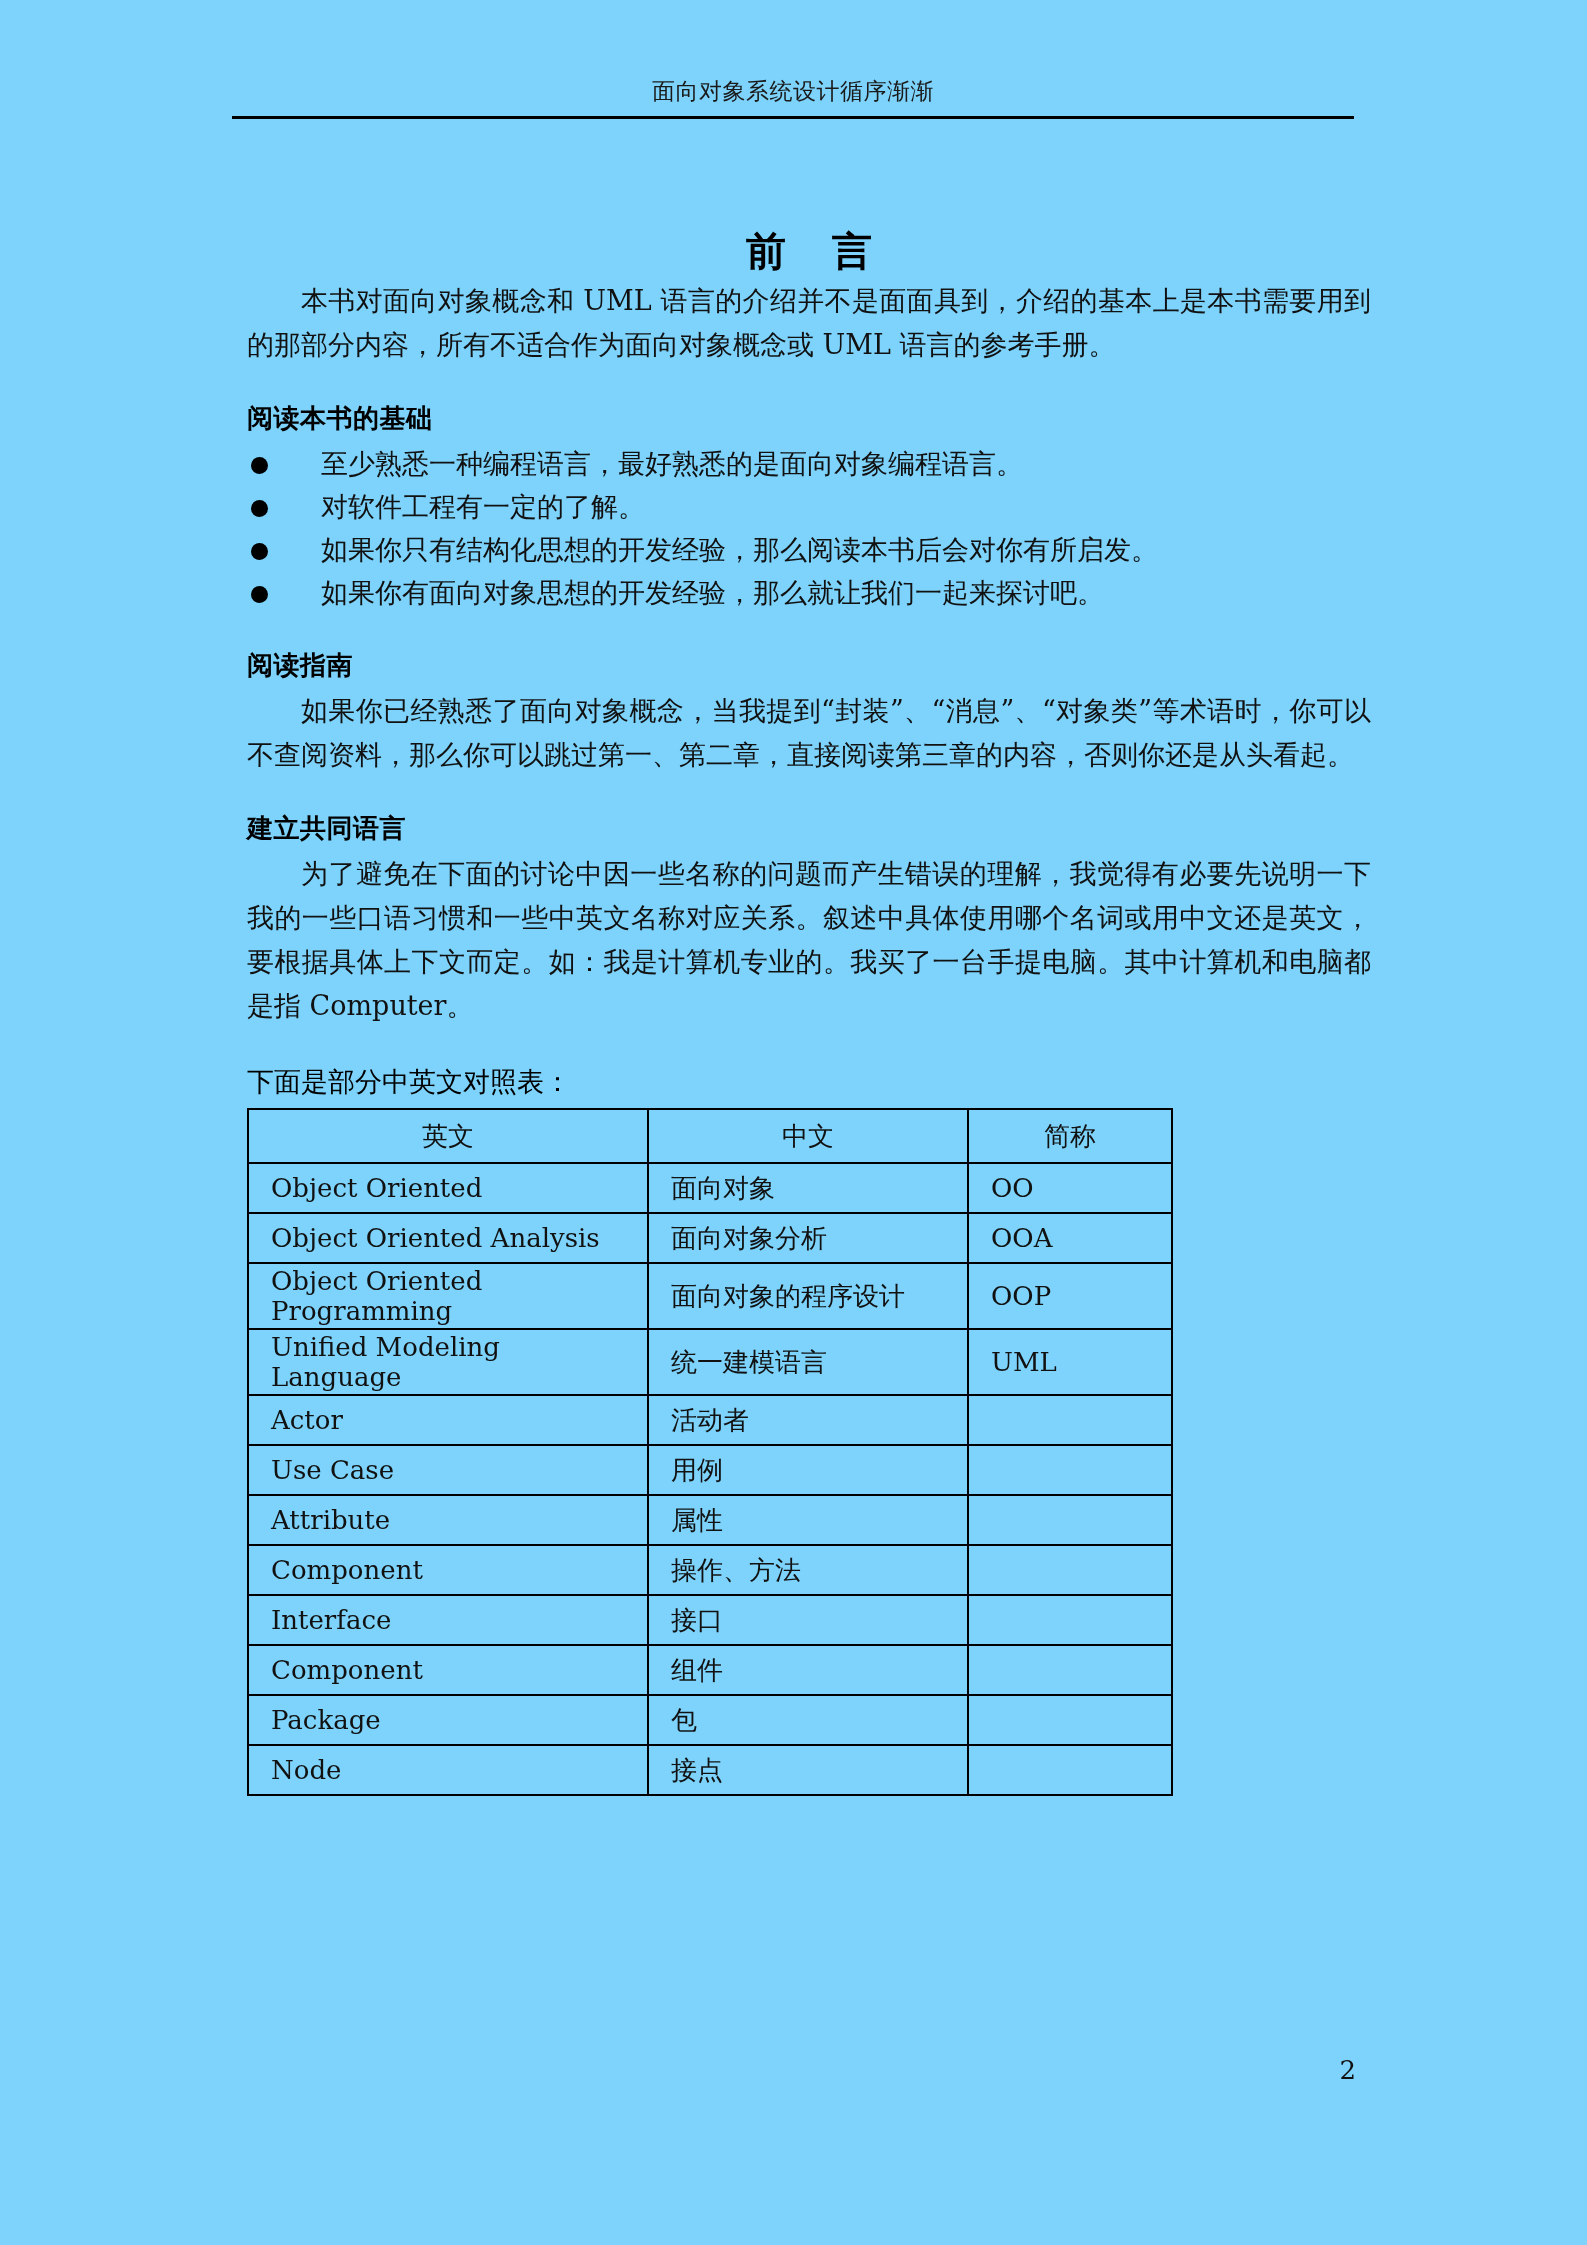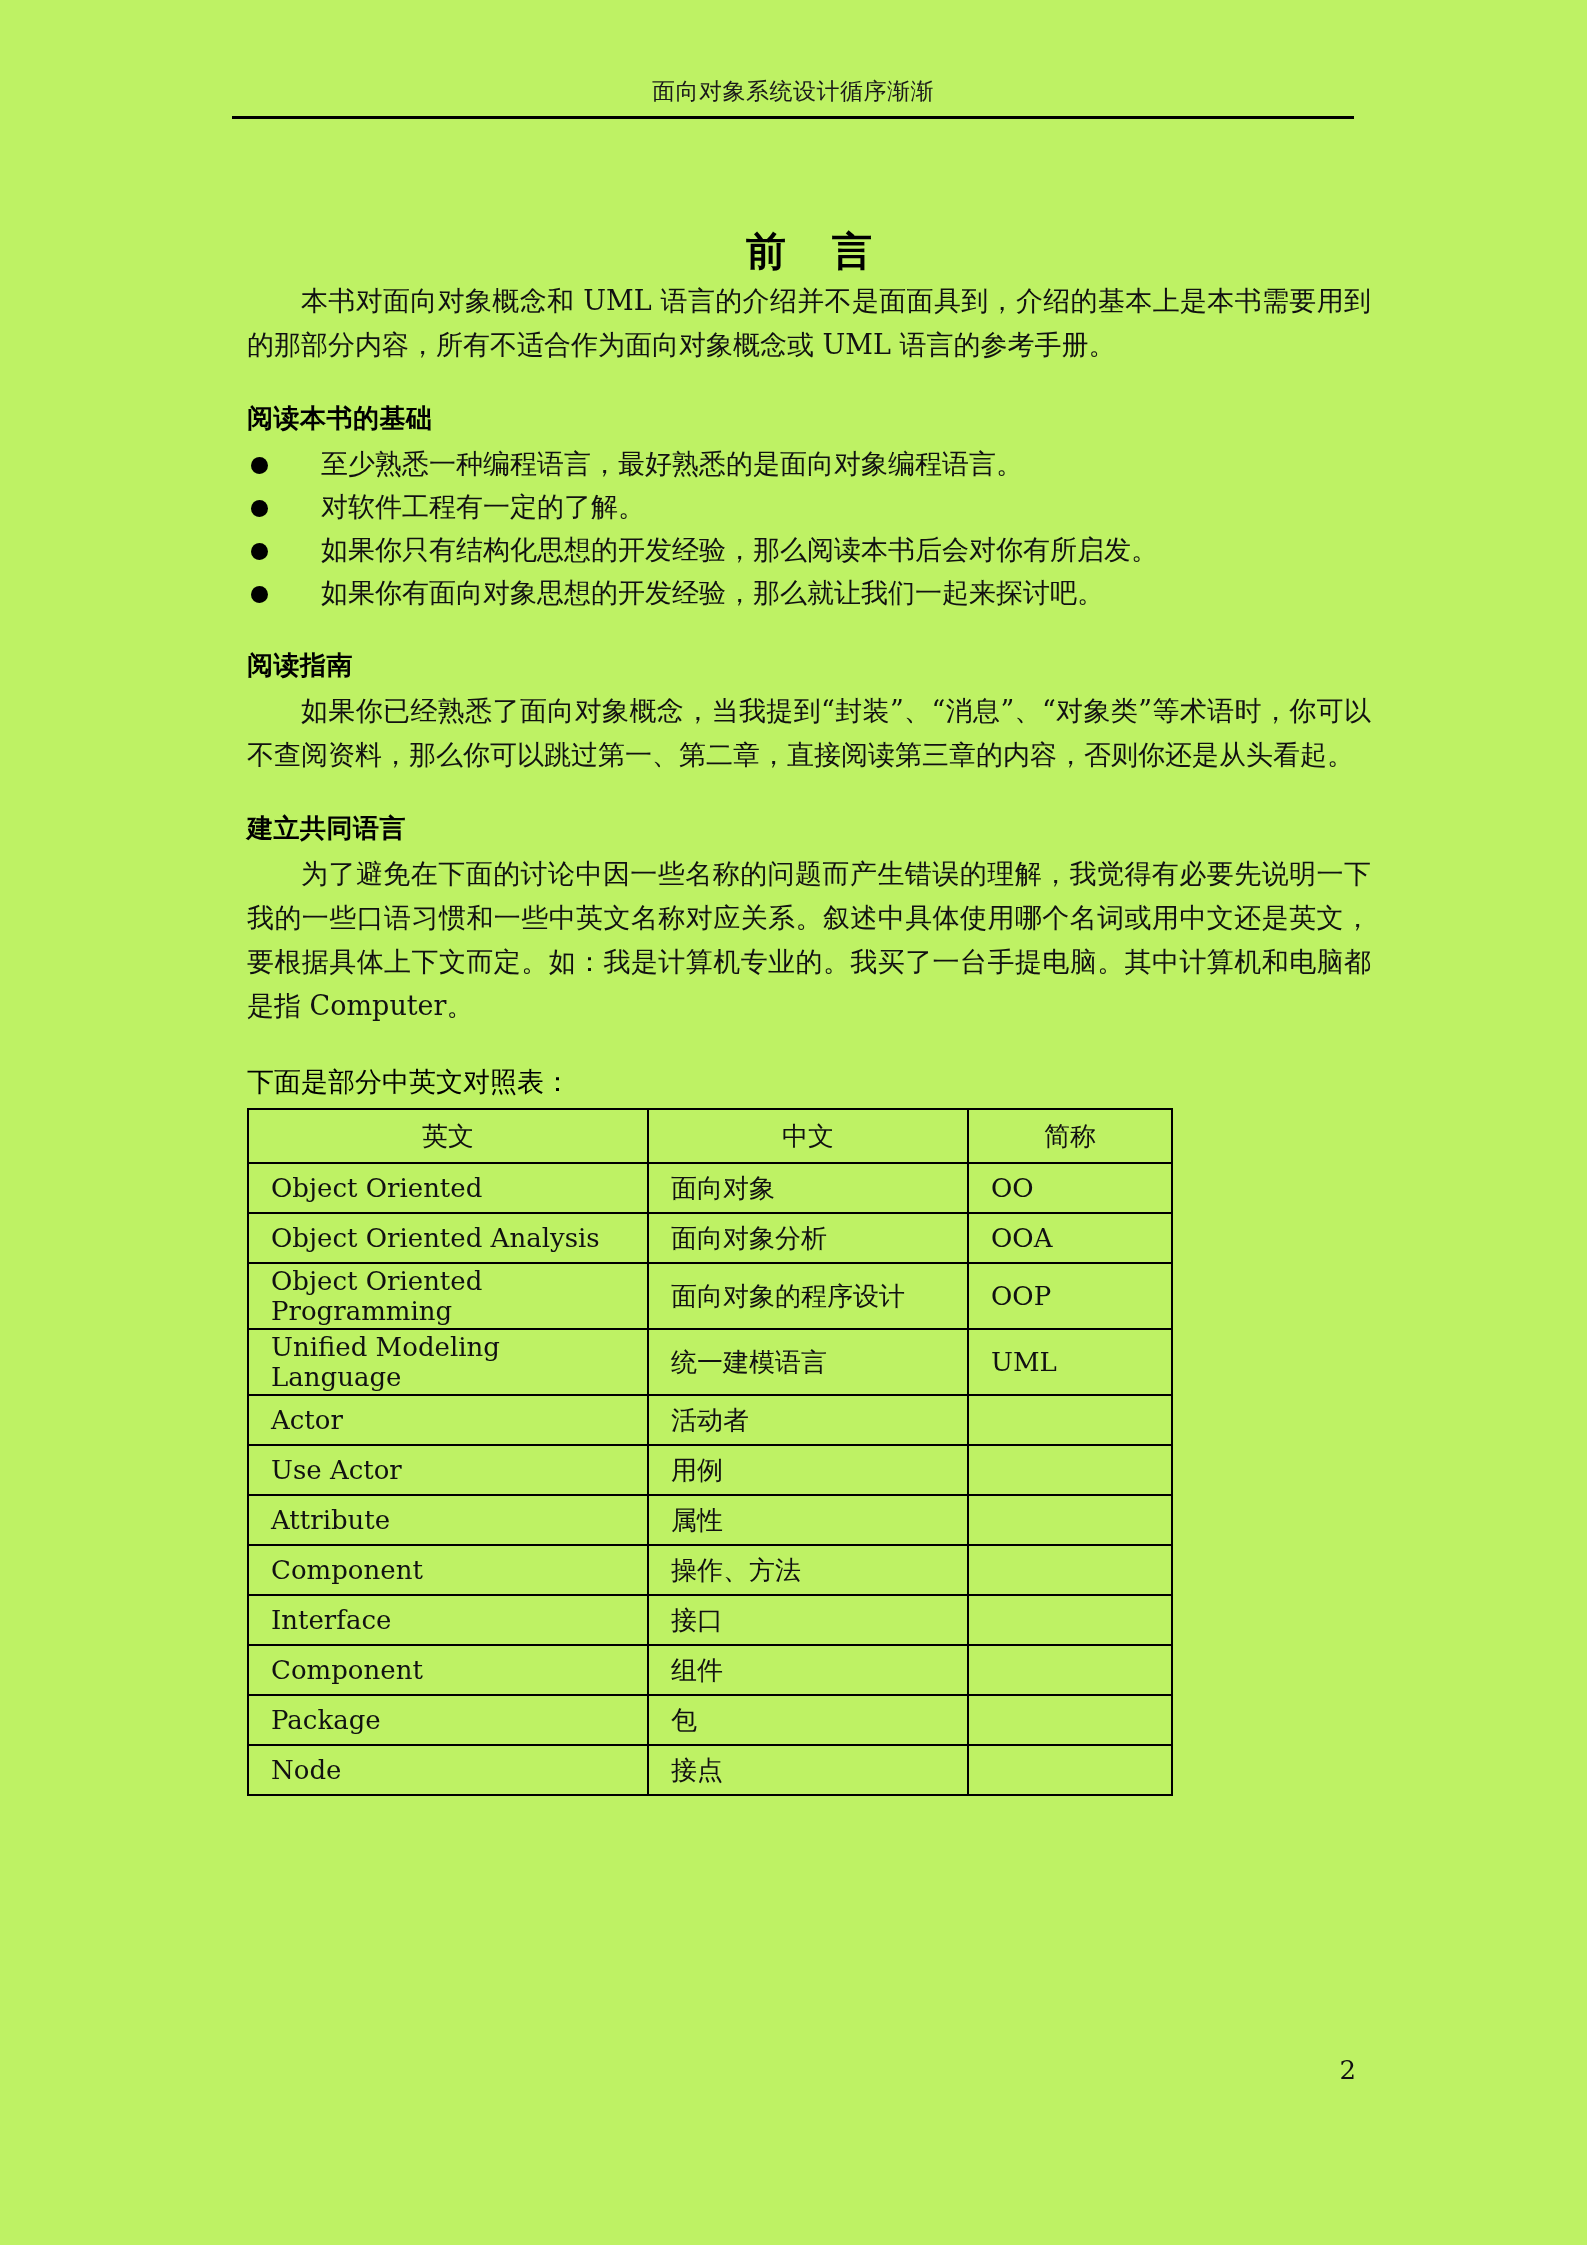--- a/index.html
+++ b/index.html
@@ -8,21 +8,21 @@
     background: #ffffff;
   }
   body {
     font-family: "DejaVu Serif", "Liberation Serif", serif;
     color: #000000;
   }
   #page {
     position: relative;
     width: 1587px;
     height: 2245px;
-    background: #bef264;
+    background: #7dd3fc;
     box-sizing: border-box;
     overflow: hidden;
   }
 
   
   .header-zone {
     position: absolute;
     left: 232px;
     top: 78px;
     width: 1122px;
@@ -225,21 +225,21 @@
             <td>Unified Modeling Language</td>
             <td>统一建模语言</td>
             <td>UML</td>
           </tr>
           <tr>
             <td>Actor</td>
             <td>活动者</td>
             <td></td>
           </tr>
           <tr>
-            <td>Use Actor</td>
+            <td>Use Case</td>
             <td>用例</td>
             <td></td>
           </tr>
           <tr>
             <td>Attribute</td>
             <td>属性</td>
             <td></td>
           </tr>
           <tr>
             <td>Component</td>

